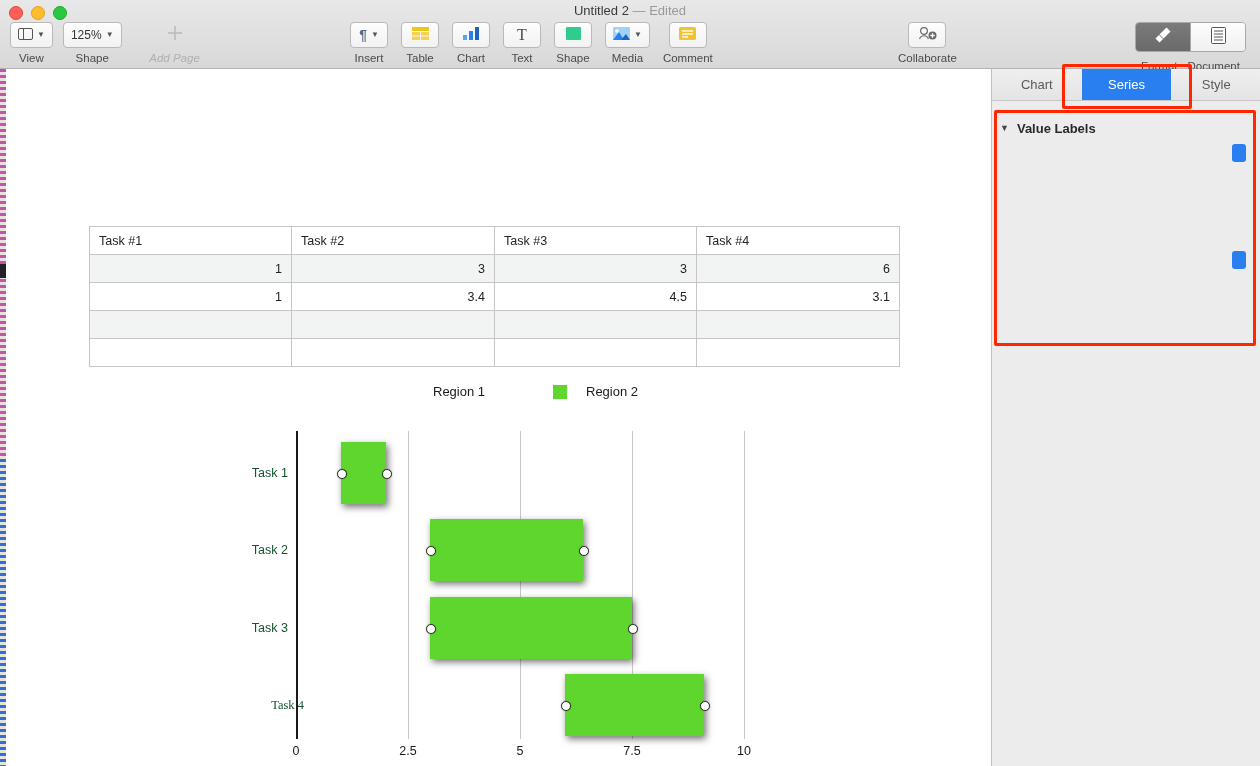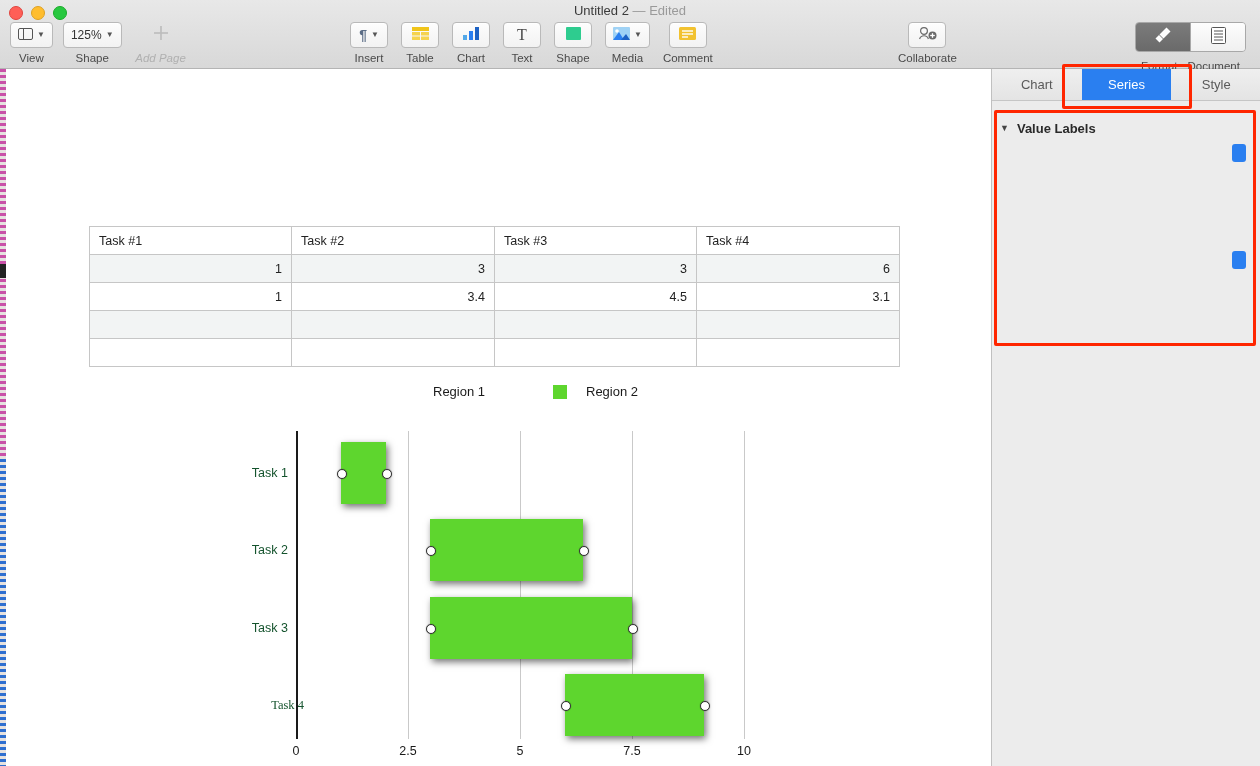--- a/index.html
+++ b/index.html
@@ -178,21 +178,21 @@
     </div>
 
     <div class="tb-item" style="margin-left:10px;">
       <div class="tb-btn">
         <span style="font-size:12px;color:#333;">125%</span>
         <span class="chev">▼</span>
       </div>
       <div class="tb-label">Shape</div>
     </div>
 
-    <div class="tb-item" style="margin-left:10px;font-style:italic;">
+    <div class="tb-item" style="margin-left:24px;font-style:italic;">
       <div class="tb-btn flat" style="width:58px;">
         <span>
           <svg width="18" height="18" viewBox="0 0 18 18">
               <line x1="9" y1="2" x2="9" y2="16" stroke="#bbb" stroke-width="1.6"></line>
               <line x1="2" y1="9" x2="16" y2="9" stroke="#bbb" stroke-width="1.6"></line>
             </svg>
         </span>
       </div>
       <div class="tb-label dim">Add Page</div>
     </div>

